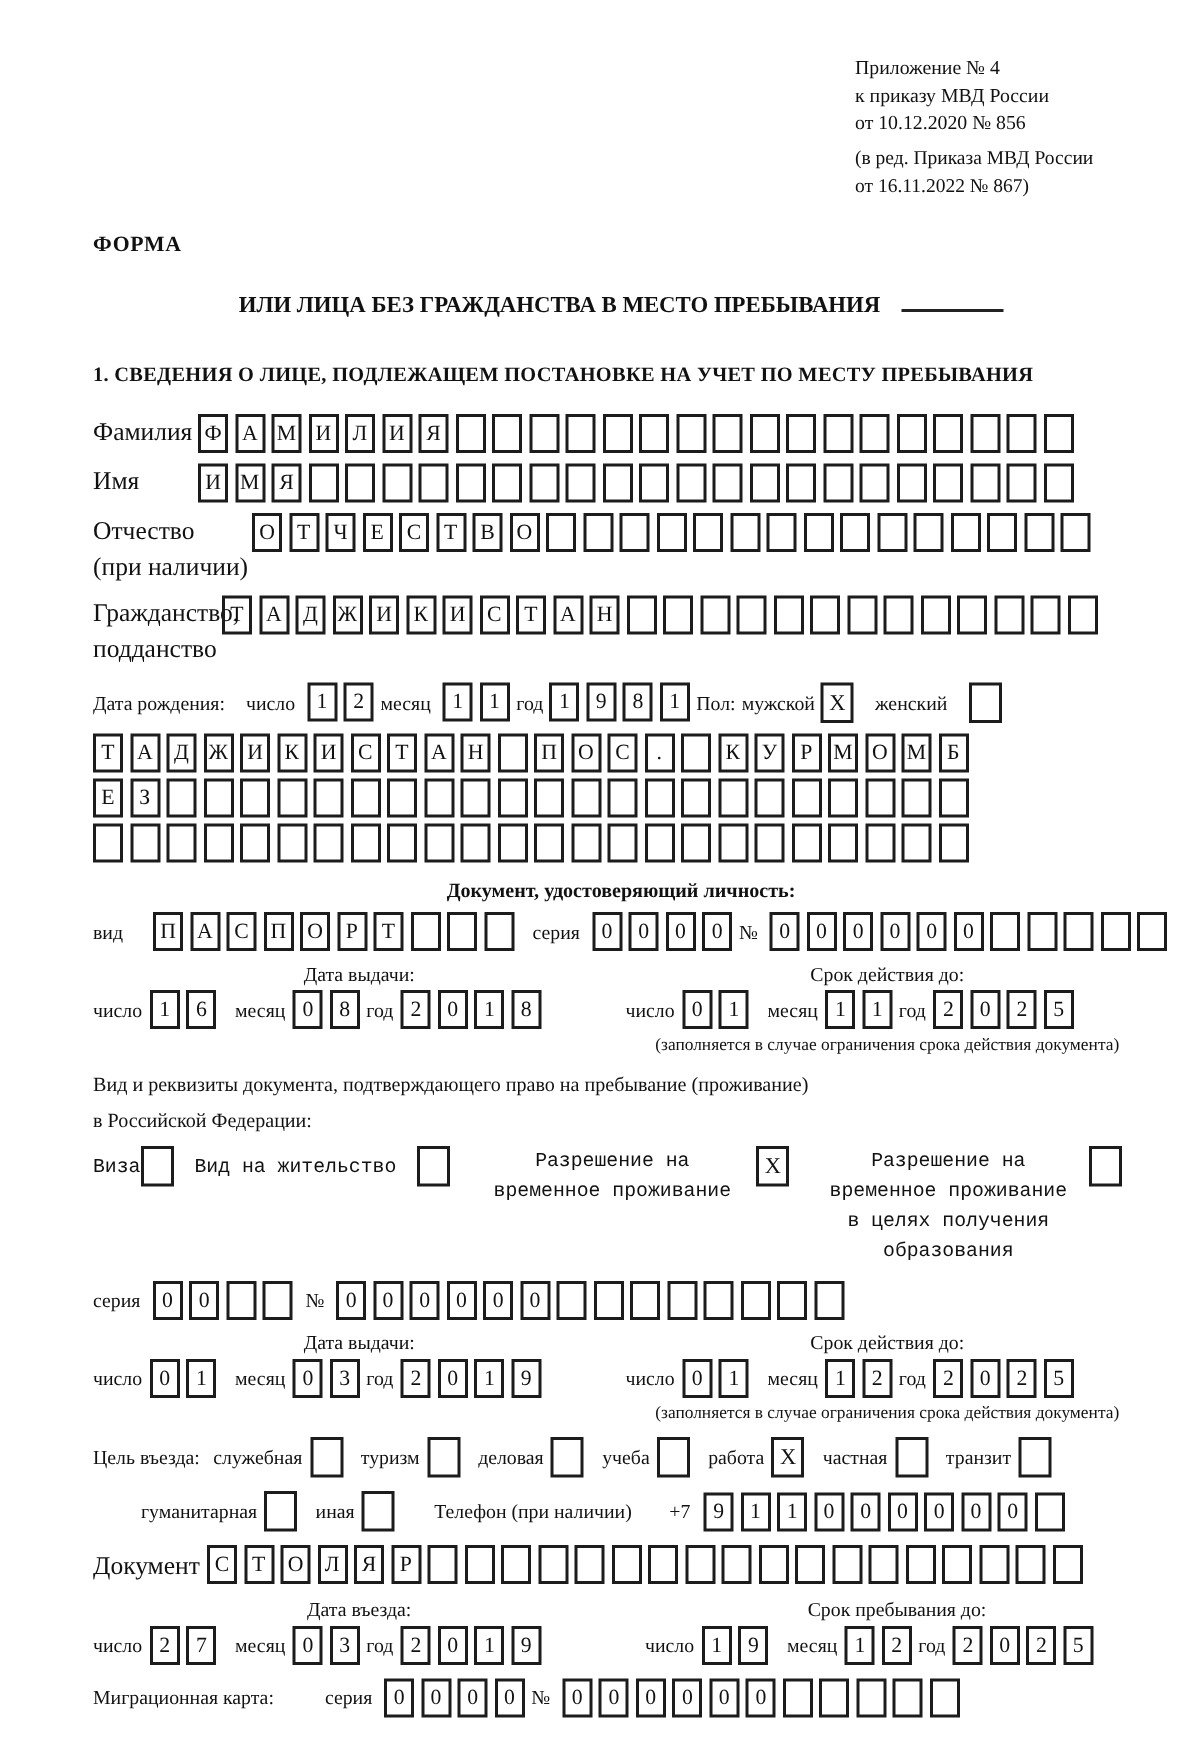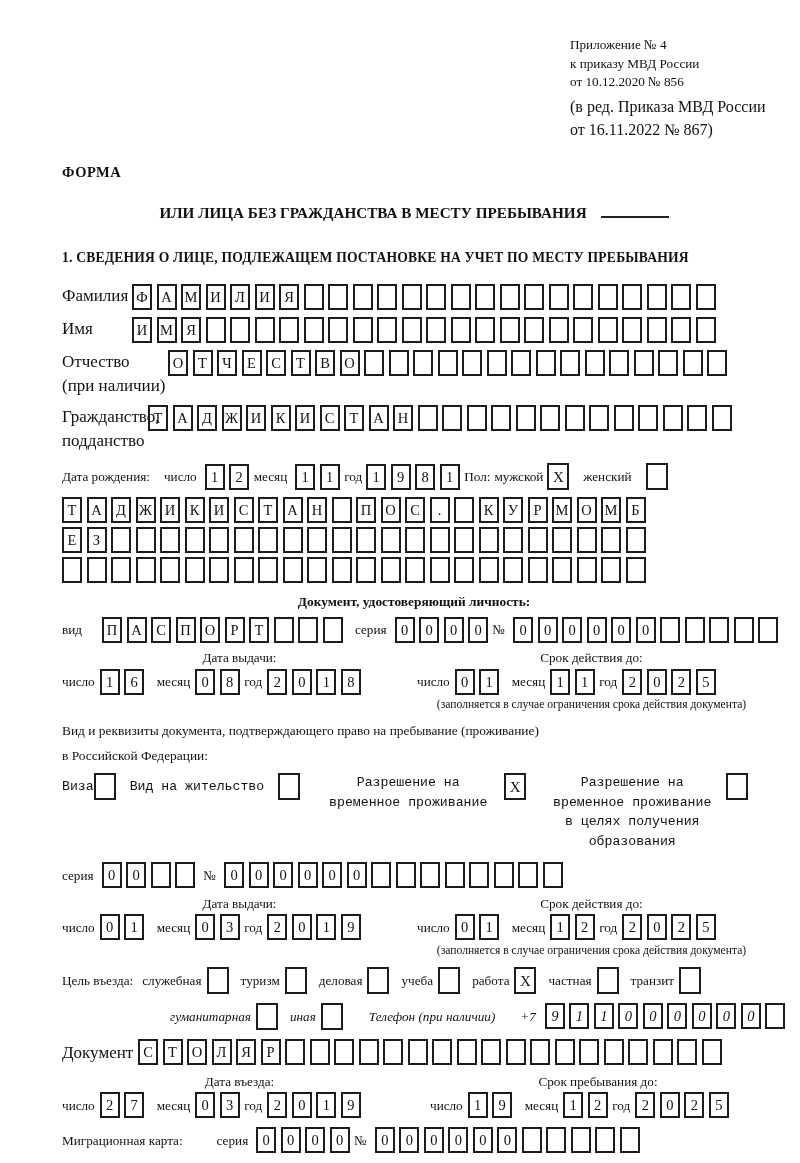--- a/index.html
+++ b/index.html
@@ -6,21 +6,21 @@
   html, body { background: #ffffff; }
   body {
     width: 800px; min-height: 1163px;
     font-family: "Liberation Serif", "DejaVu Serif", serif;
     color: #111; position: relative;
   }
   .page { width: 800px; min-height: 1163px; padding: 36px 34px 16px 62px; position: relative; }
 
   
   .ref-block { margin-left: auto; width: 196px; font-size: 13.2px; line-height: 1.42; }
-  .ref-sub { margin-top: 4px; font-size: 16px; line-height: 1.42; }
+  .ref-sub { margin-top: 4px; font-size: 13px; line-height: 1.42; }
   .forma { font-weight: bold; font-size: 14.5px; letter-spacing: .5px; margin-top: 22px; padding-right: 2px; }
 
   
   .title { text-align: center; font-weight: bold; font-size: 15.2px; line-height: 1.55; margin-top: 20px; }
   .blank-line { display: inline-block; width: 68px; border-bottom: 2px solid #222; margin-left: 14px; vertical-align: baseline; }
 
   .section-title { font-weight: bold; font-size: 13.6px; margin-top: 26px; margin-bottom: 18px; letter-spacing: .2px; }
 
   
   .boxes { display: flex; flex-wrap: nowrap; }
@@ -83,21 +83,21 @@
     <div class="ref-sub">
       <div>(в ред. Приказа МВД России</div>
       <div>от 16.11.2022 № 867)</div>
     </div>
   </div>
 
   <div class="forma">ФОРМА</div>
 
   <div class="title">
     <div>
-      <span>ИЛИ ЛИЦА БЕЗ ГРАЖДАНСТВА В МЕСТУ ПРЕБЫВАНИЯ</span><span class="blank-line"></span>
+      <span>ИЛИ ЛИЦА БЕЗ ГРАЖДАНСТВА В МЕСТО ПРЕБЫВАНИЯ</span><span class="blank-line"></span>
     </div>
   </div>
 
   <div class="section-title">1. СВЕДЕНИЯ О ЛИЦЕ, ПОДЛЕЖАЩЕМ ПОСТАНОВКЕ НА УЧЕТ ПО МЕСТУ ПРЕБЫВАНИЯ</div>
 
   <div class="frow">
     <div class="flabel w70">Фамилия</div>
     <div class="boxes">
         <span class="cbox">Ф</span>
         <span class="cbox">А</span>
@@ -553,21 +553,21 @@
     <span class="inline-lbl">учеба</span>
     <span class="checkbox"></span>
     <span class="inline-lbl">работа</span>
     <span class="checkbox">X</span>
     <span class="inline-lbl">частная</span>
     <span class="checkbox"></span>
     <span class="inline-lbl">транзит</span>
     <span class="checkbox"></span>
   </div>
 
-  <div class="purpose-row" style="margin-left:108px;font-style:italic;">
+  <div class="purpose-row" style="margin-left:32px;">
     <span class="inline-lbl">гуманитарная</span>
     <span class="checkbox"></span>
     <span class="inline-lbl">иная</span>
     <span class="checkbox"></span>
     <span class="sp gap14"></span>
     <span class="inline-lbl">Телефон (при наличии)</span>
     <span class="sp gap20"></span>
     <span class="inline-lbl">+7</span>
     <span class="sp gap4"></span>
     <span class="boxes">

